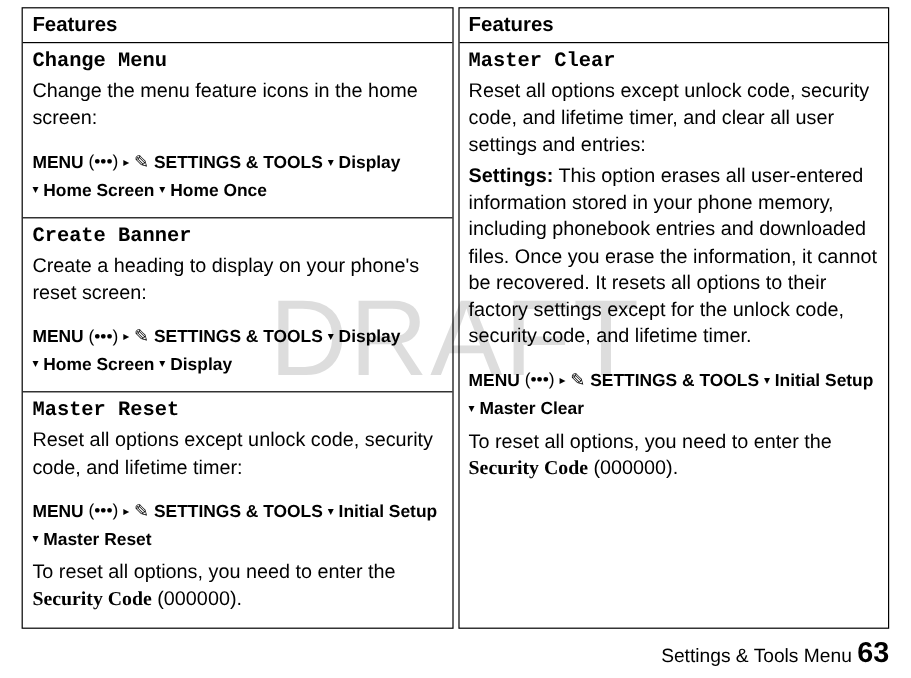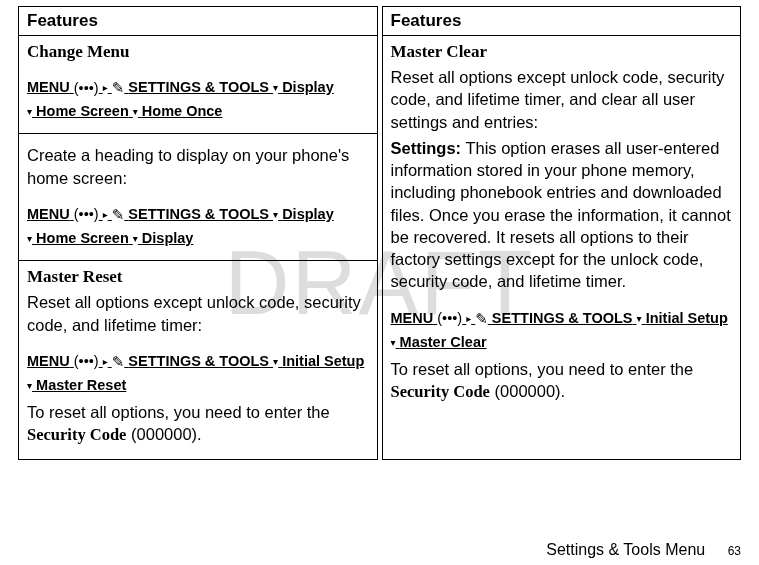--- a/index.html
+++ b/index.html
@@ -43,81 +43,82 @@
       font-family: Arial, sans-serif;
     }
     .section {
       padding: 6px 8px 8px 8px;
       border-bottom: 1.5px solid black;
     }
     .section:last-child { border-bottom: none; }
     .section-title {
       font-weight: bold;
       font-size: 17px;
-      font-family: Liberation Serif, serif;
+      font-family: Liberation Mono, monospace;
       margin-bottom: 2px;
     }
     .body-text {
       font-size: 16.5px;
       line-height: 1.35;
       margin: 4px 0;
       font-family: Arial, sans-serif;
     }
     .path {
       font-size: 14.5px;
       line-height: 1.6;
       margin: 14px 0 2px 0;
       font-family: Arial, sans-serif;
-      text-decoration: underline;
     }
     .path b { font-weight: bold; font-family: "Arial Narrow", Arial, sans-serif; font-stretch: condensed; }
     .bump { display:inline-block; vertical-align: middle; }
     .tri-right { display:inline-block; font-size:10px; vertical-align: middle; }
     .tri-down { display:inline-block; font-size:10px; vertical-align: middle; }
     .tools-icon { display:inline-block; font-size:15px; vertical-align: middle; }
     .footer {
       position: absolute;
       bottom: 6px;
       right: 18px;
       font-size: 16px;
       font-family: Arial, sans-serif;
     }
-    .page-num { font-weight: normal; font-size: 12px; margin-left: 18px; }
+    .page-num { font-weight: bold; font-size: 24px; }
     .condensed { font-family: Liberation Serif, serif; font-stretch: condensed; }
   </style>
 </head>
 <body>
 
 <div class="watermark">DRAFT</div>
 
 <div class="columns">
 
   <div class="col">
     <div class="header">Features</div>
 
     <div class="section">
       <div class="section-title">Change Menu</div>
+      <div class="body-text">Change the menu feature icons in the home screen:</div>
       <div class="path">
         <b class="condensed">MENU</b>
         <span class="bump">(•••)</span>
         <span class="tri-right">▸</span>
         <span class="tools-icon">✎</span>
         <b class="condensed">SETTINGS &amp; TOOLS</b>
         <span class="tri-down">▾</span>
         <b class="condensed">Display</b>
         <br>
         <span class="tri-down">▾</span>
         <b class="condensed">Home Screen</b>
         <span class="tri-down">▾</span>
         <b class="condensed">Home Once</b>
       </div>
     </div>
 
     <div class="section">
-      <div class="body-text">Create a heading to display on your phone's home screen:</div>
+      <div class="section-title">Create Banner</div>
+      <div class="body-text">Create a heading to display on your phone's reset screen:</div>
       <div class="path">
         <b class="condensed">MENU</b>
         <span class="bump">(•••)</span>
         <span class="tri-right">▸</span>
         <span class="tools-icon">✎</span>
         <b class="condensed">SETTINGS &amp; TOOLS</b>
         <span class="tri-down">▾</span>
         <b class="condensed">Display</b>
         <br>
         <span class="tri-down">▾</span>

